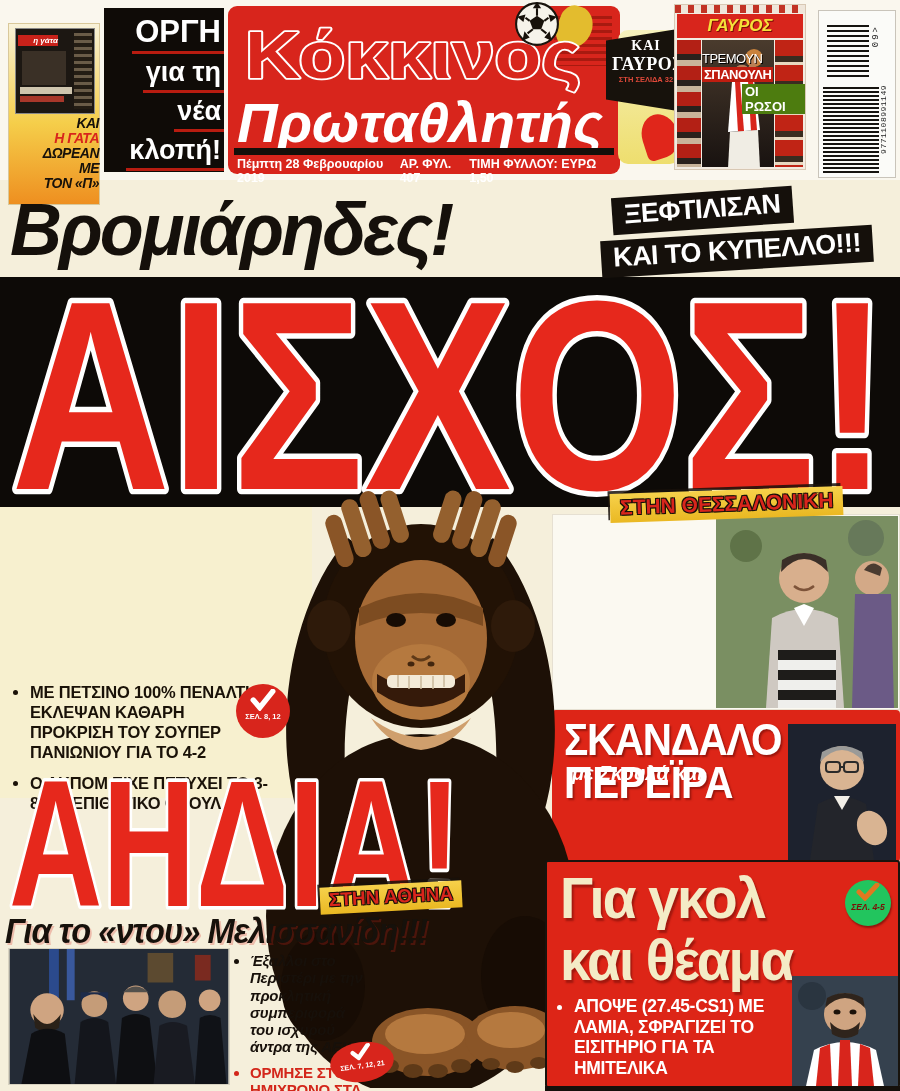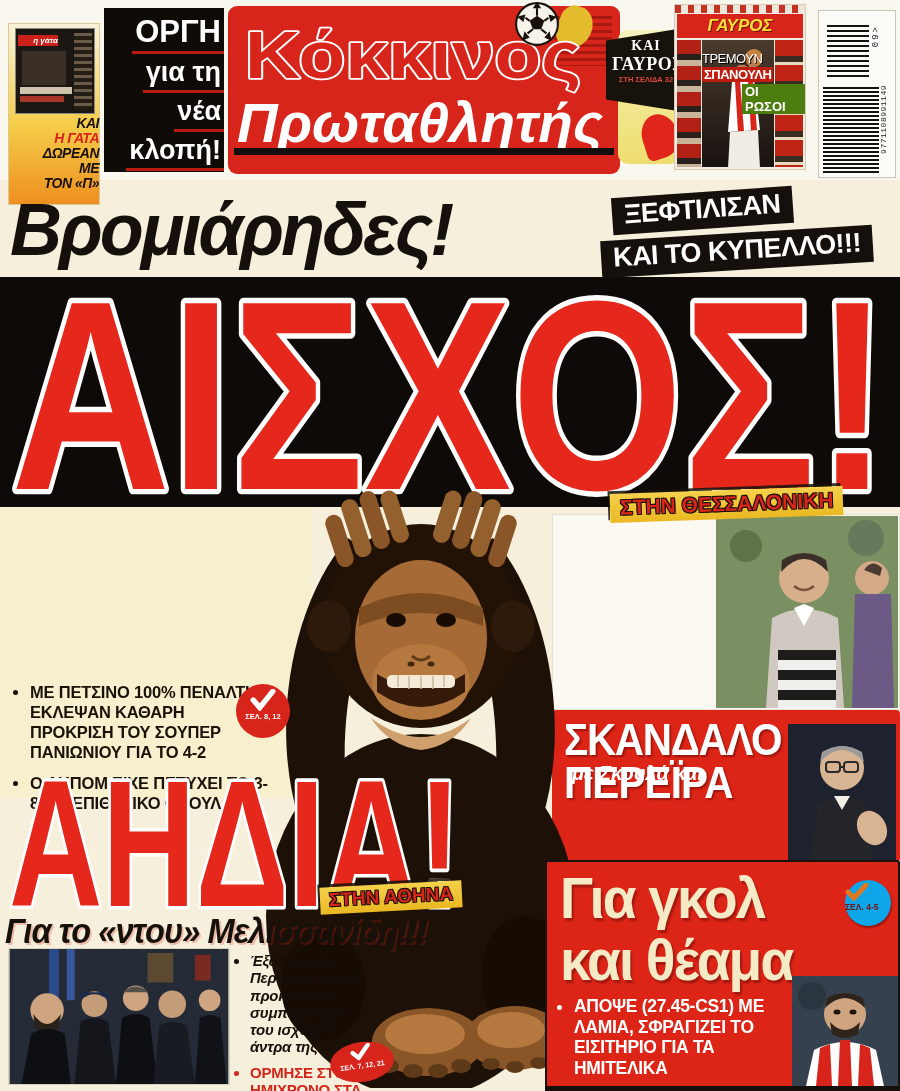--- a/index.html
+++ b/index.html
@@ -158,22 +158,22 @@
 
   
   .br-box { left:545px; top:860px; width:355px; height:228px; background:#dd2517;
     border:2px solid #18130d; border-radius:3px; z-index:5; }
   .br-t1 { left:560px; top:864px; font-size:58px; font-weight:bold; color:#f4ebc6;
     letter-spacing:-2px; transform:scaleX(.95); transform-origin:left top; z-index:6; white-space:nowrap;
     text-shadow:2px 3px 2px rgba(90,8,4,.45); }
   .br-t2 { left:560px; top:926px; font-size:58px; font-weight:bold; color:#f4ebc6;
     letter-spacing:-2px; transform:scaleX(.95); transform-origin:left top; z-index:6; white-space:nowrap;
     text-shadow:2px 3px 2px rgba(90,8,4,.45); }
-  .badge-white { left:845px; top:880px; width:46px; height:46px; background:#0ea5e9;
-    border-radius:50%; text-align:left; z-index:7; box-shadow:1px 2px 2px rgba(70,5,2,.5); }
+  .badge-white { left:845px; top:880px; width:46px; height:46px; background:#22c55e;
+    border-radius:50%; text-align:center; z-index:7; box-shadow:1px 2px 2px rgba(70,5,2,.5);font-style:italic; }
   .badge-white svg { margin-top:3px; }
   .badge-white .pg { display:block; font-size:8.5px; font-weight:bold; color:#7a1008; margin-top:-3px; }
   ul.br-bullets { left:560px; top:996px; width:232px; z-index:6; position:absolute;
     list-style:disc; padding-left:14px; }
   ul.br-bullets li { font-size:17.5px; font-weight:bold; color:#fff; line-height:1.18;
     letter-spacing:-.3px; margin-bottom:8px; }
   ul.br-bullets li::marker { color:#fff; }
   .player { left:792px; top:976px; width:106px; height:110px; z-index:6; }
   .br-underline { left:545px; top:1086px; width:355px; height:5px; background:#15100b; z-index:6; }
 
@@ -222,20 +222,25 @@
       <circle cx="22" cy="22" r="20" fill="#f6f3ea" stroke="#1a150e" stroke-width="2"></circle>
       <polygon points="22,14 29,19 26,27 18,27 15,19" fill="#17110a"></polygon>
       <polygon points="22,1 26,7 18,7" fill="#17110a"></polygon>
       <polygon points="41,15 35,20 33,13" fill="#17110a"></polygon>
       <polygon points="36,38 29,35 34,29" fill="#17110a"></polygon>
       <polygon points="8,38 10,29 15,35" fill="#17110a"></polygon>
       <polygon points="3,15 11,13 9,20" fill="#17110a"></polygon>
       <path d="M22 7 V14 M33 16 L29 19 M31 31 L26 27 M13 31 L18 27 M11 16 L15 19" stroke="#17110a" stroke-width="2" fill="none"></path>
     </svg>
     <div class="bar"></div>
+    <div class="mast-info">
+      <span>Πέμπτη 28 Φεβρουαρίου 2019</span>
+      <span>ΑΡ. ΦΥΛ. 407</span>
+      <span>ΤΙΜΗ ΦΥΛΛΟΥ: ΕΥΡΩ 1,50</span>
+    </div>
   </div>
 
   <div class="abs gavros-promo">
     <div class="gavros-yellow"></div>
     <div class="gavros-tear"></div>
     <div class="gavros-arrow">
       <div class="a1">ΚΑΙ</div>
       <div class="a2">ΓΑΥΡΟΣ</div>
       <div class="a3">ΣΤΗ ΣΕΛΙΔΑ 32</div>
     </div>

